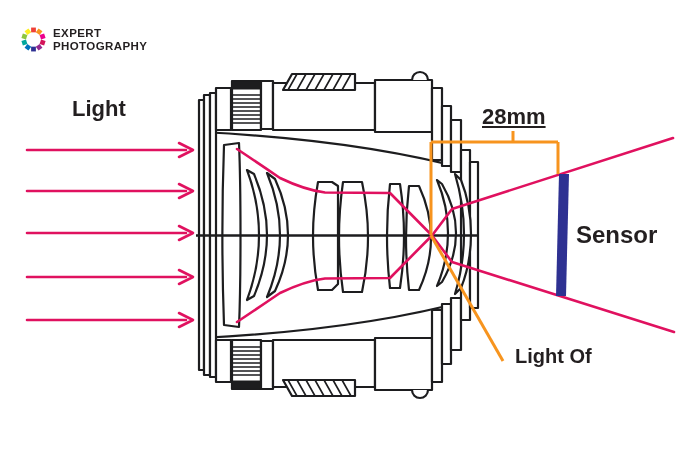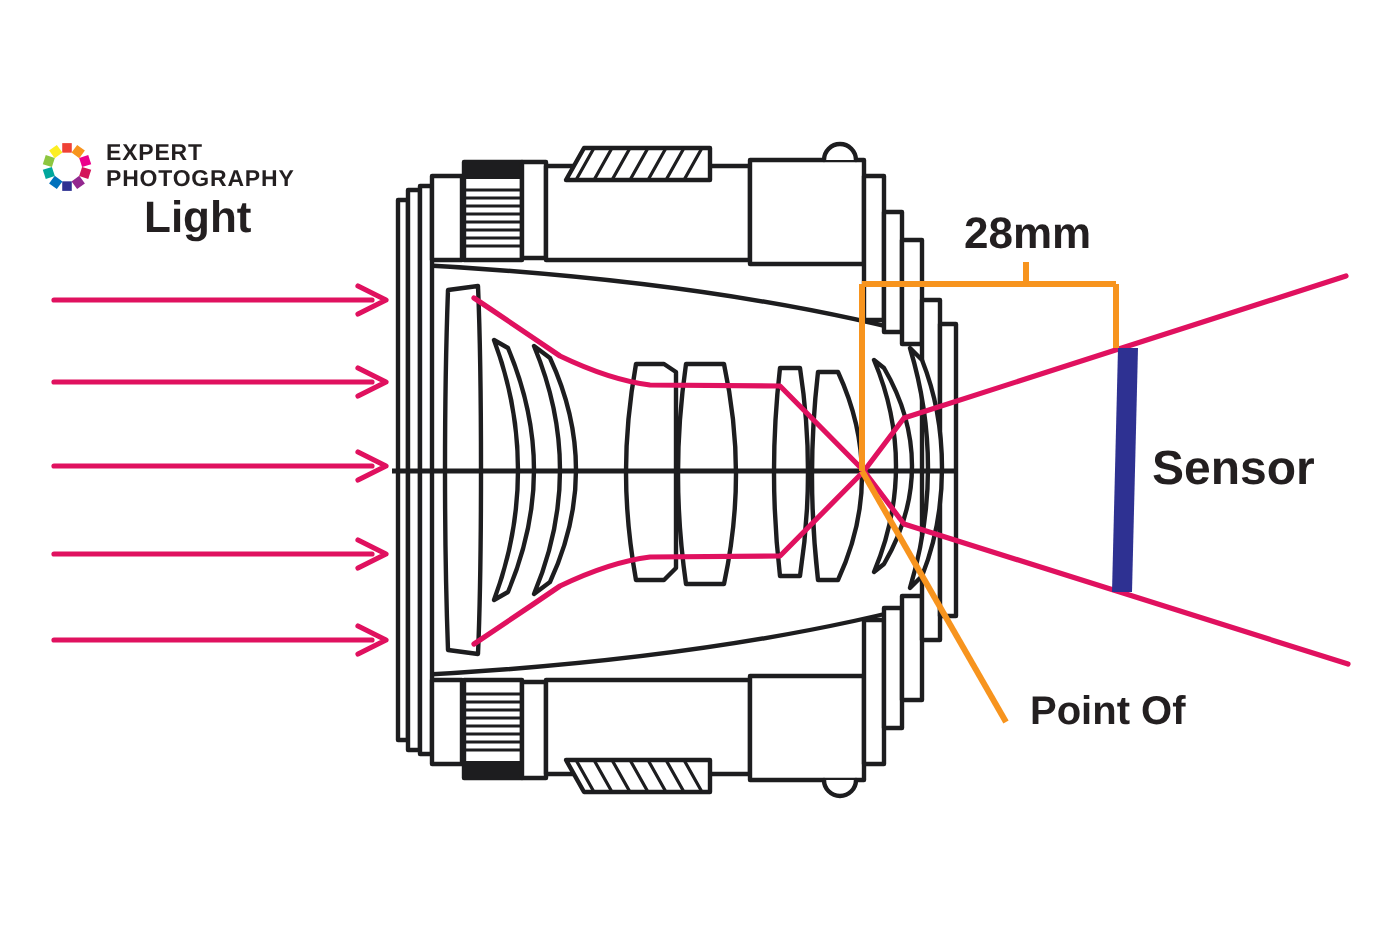--- a/index.html
+++ b/index.html
@@ -2,27 +2,27 @@
 <html><head>
 <meta charset="utf-8">
 <style>
   html,body{margin:0;padding:0;background:#ffffff;}
   .canvas{
     position:relative;width:700px;height:466px;background:#ffffff;overflow:hidden;
     font-family:"Liberation Sans",sans-serif;color:#1d1d1f;
   }
   .scene{position:absolute;left:0;top:0;width:700px;height:466px;}
   
-  .logo{position:absolute;left:20px;top:26px;display:flex;align-items:center;gap:6px;margin-top:44px;}
+  .logo{position:absolute;left:20px;top:26px;display:flex;align-items:center;gap:6px;}
   .logo-wheel{width:27px;height:27px;}
   .logo-text{font-weight:bold;font-size:11.5px;line-height:12.5px;letter-spacing:.4px;color:#231f20;}
   
   .label{position:absolute;font-weight:bold;color:#231f20;white-space:nowrap;}
   .label.light{left:72px;top:96px;font-size:22px;}
-  .label.focal{left:482px;top:104px;font-size:22px;}
+  .label.focal{left:482px;top:104px;font-size:22px;text-decoration:underline;}
   .label.sensor{left:576px;top:221px;font-size:24px;}
   .label.conv{left:515px;top:343px;font-size:20px;line-height:26px;}
   
   .ink{stroke:#1d1d1f;fill:#ffffff;stroke-width:2.2;stroke-linejoin:round;stroke-linecap:round;}
   .ink-thin{stroke:#1d1d1f;fill:none;stroke-width:1.6;}
   .ink-fill{fill:#1d1d1f;stroke:#1d1d1f;stroke-width:1;}
   .axis{stroke:#1d1d1f;stroke-width:2.6;fill:none;}
   .ray{fill:none;stroke-width:2.6;stroke-linejoin:round;stroke-linecap:round;}
   .ann{fill:none;stroke-width:3;stroke-linejoin:miter;stroke-linecap:butt;}
 </style>
@@ -112,15 +112,15 @@
       <path d="M431,235.5 L503,361"></path>
     </g>
 
     <polygon points="559,174 569,174 566,296 556,296" fill="#2e3192"></polygon>
   </svg>
 
   <div class="label light">Light</div>
   <div class="label focal">28mm</div>
   <div class="label sensor">Sensor</div>
   <div class="label conv">
-    <div>Point Of</div>
+    <div>Light Of</div>
   </div>
 </div>
 
 </body></html>

